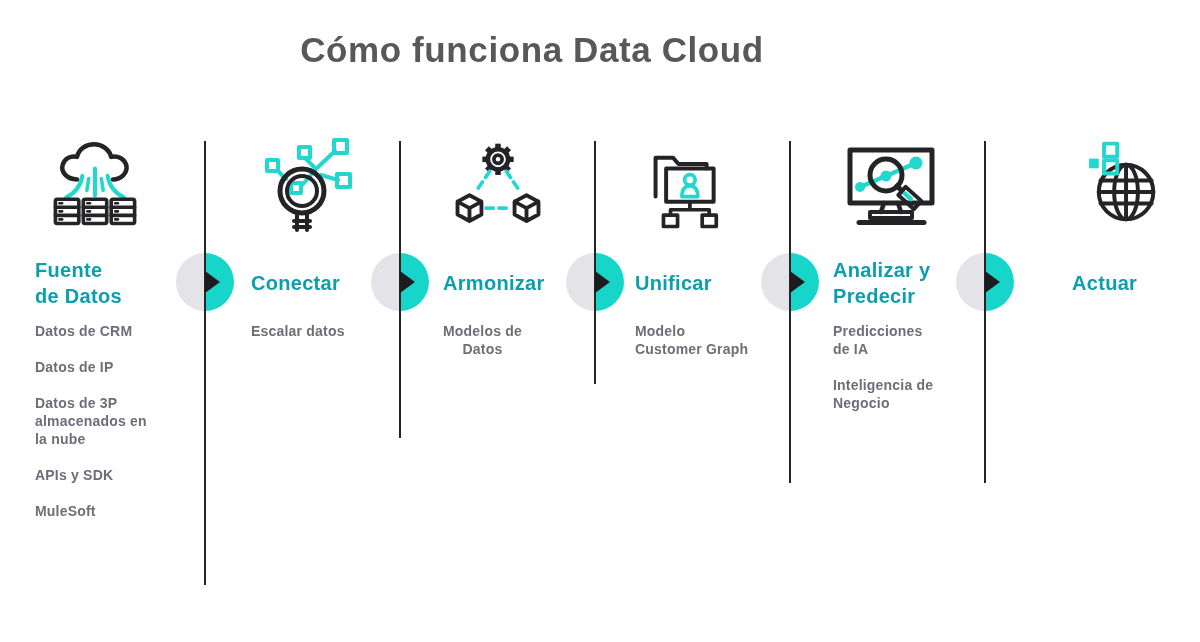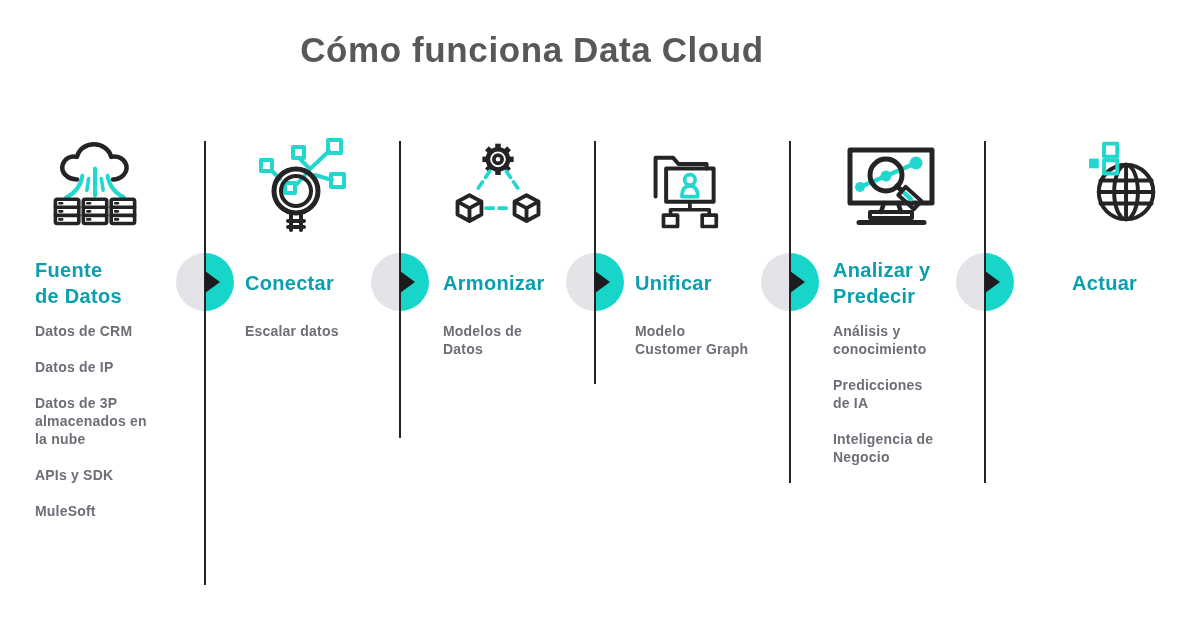--- a/index.html
+++ b/index.html
@@ -119,21 +119,21 @@
           <span>la nube</span>
         </div>
         <div class="col-item">
           <span>APIs y SDK</span>
         </div>
         <div class="col-item">
           <span>MuleSoft</span>
         </div>
       </div>
     </div>
-    <div class="col" style="left: 245px; width: 112px;">
+    <div class="col" style="left: 251px; width: 112px;">
       <div class="col-icon" style="left: 7px; top: 136px;">
         <svg width="100" height="100" viewBox="0 0 100 100">
   <g class="st" stroke-width="4">
     <path d="M48 23 L58 33 M58 33 L77 15 M63 39 L80 44 M20 35 L28 43 M44 49 L53 39"></path>
     <rect x="41" y="11" width="11" height="11"></rect>
     <rect x="76" y="4" width="13" height="13"></rect>
     <rect x="79" y="38" width="13" height="13"></rect>
     <rect x="9" y="24" width="11" height="11"></rect>
     <rect x="33" y="47" width="10" height="10"></rect>
   </g>
@@ -146,21 +146,21 @@
       </div>
       <div class="col-title">
         <span>Conectar</span>
       </div>
       <div class="col-items">
         <div class="col-item">
           <span>Escalar datos</span>
         </div>
       </div>
     </div>
-    <div class="col" style="left: 443px; width: 115px;">
+    <div class="col" style="left: 443px; width: 115px; text-align: center;">
       <div class="col-icon" style="left: 9px; top: 140px;">
         <svg width="92" height="92" viewBox="0 0 100 100">
   <g transform="translate(50,21)">
     <rect class="fd" x="-3" y="-17" width="6" height="8" transform="rotate(0)"></rect>
     <rect class="fd" x="-3" y="-17" width="6" height="8" transform="rotate(45)"></rect>
     <rect class="fd" x="-3" y="-17" width="6" height="8" transform="rotate(90)"></rect>
     <rect class="fd" x="-3" y="-17" width="6" height="8" transform="rotate(135)"></rect>
     <rect class="fd" x="-3" y="-17" width="6" height="8" transform="rotate(180)"></rect>
     <rect class="fd" x="-3" y="-17" width="6" height="8" transform="rotate(225)"></rect>
     <rect class="fd" x="-3" y="-17" width="6" height="8" transform="rotate(270)"></rect>
@@ -226,24 +226,20 @@
     <rect class="sd" stroke-width="4" x="0" y="-5.5" width="21" height="11"></rect>
     <path class="st" stroke-width="4.5" d="M4 0 H12"></path>
   </g>
 </svg>
       </div>
       <div class="col-title">
         <span>Analizar y</span>
         <span>Predecir</span>
       </div>
       <div class="col-items">
-        <div class="col-item">
-          <span>Análisis y</span>
-          <span>conocimiento</span>
-        </div>
         <div class="col-item">
           <span>Predicciones</span>
           <span>de IA</span>
         </div>
         <div class="col-item">
           <span>Inteligencia de</span>
           <span>Negocio</span>
         </div>
       </div>
     </div>

